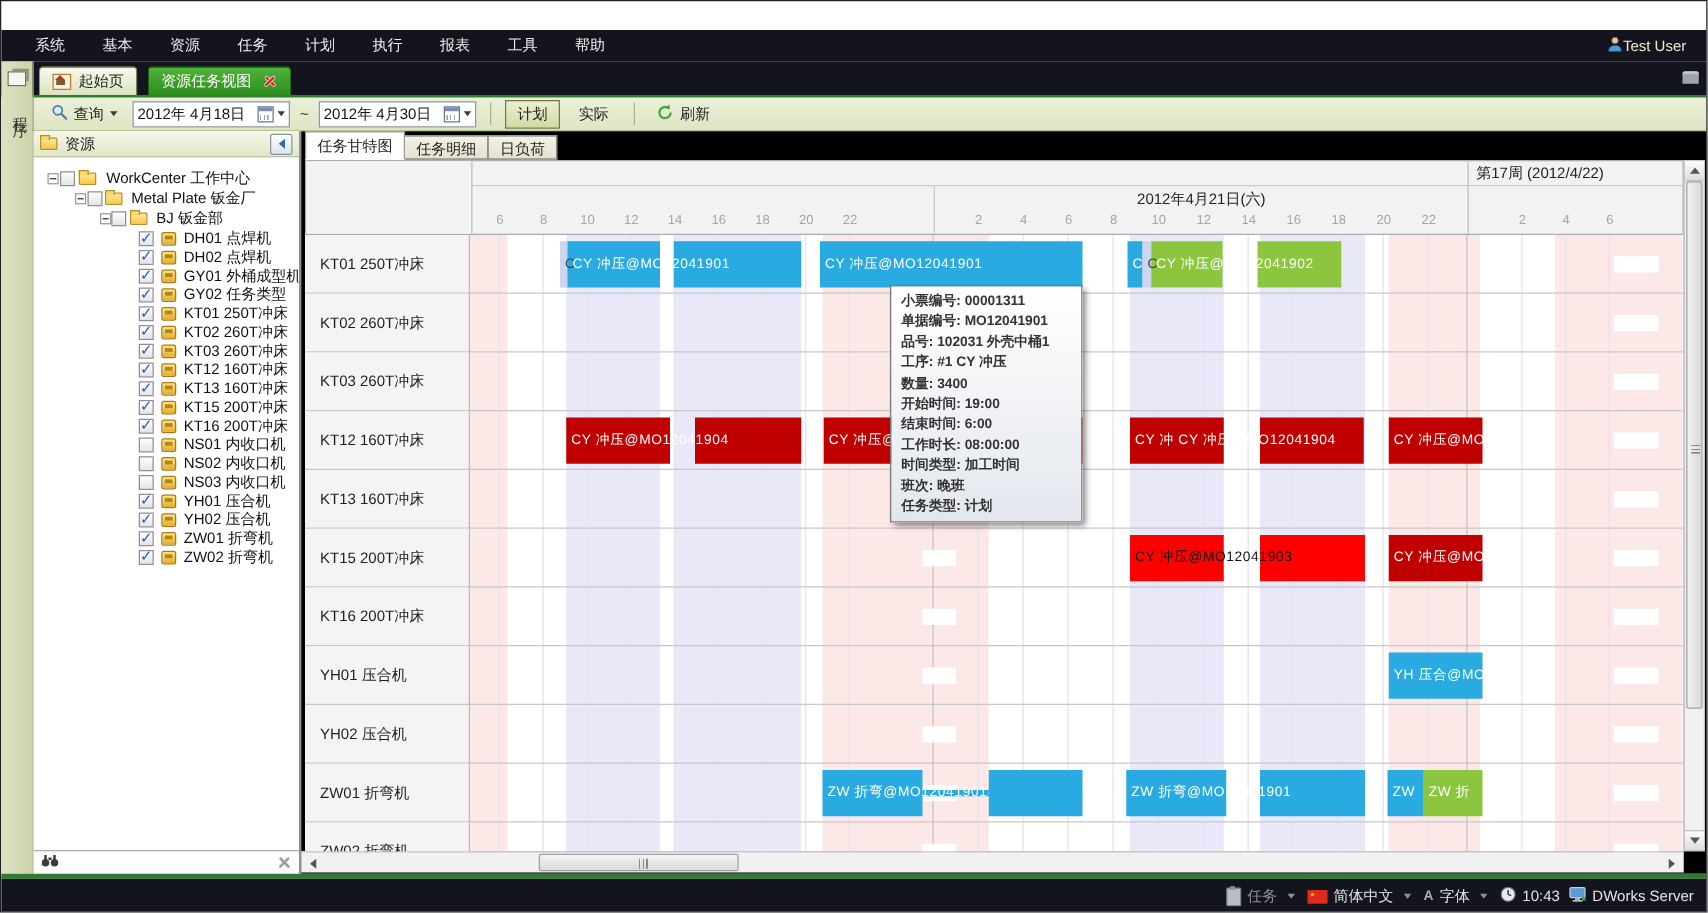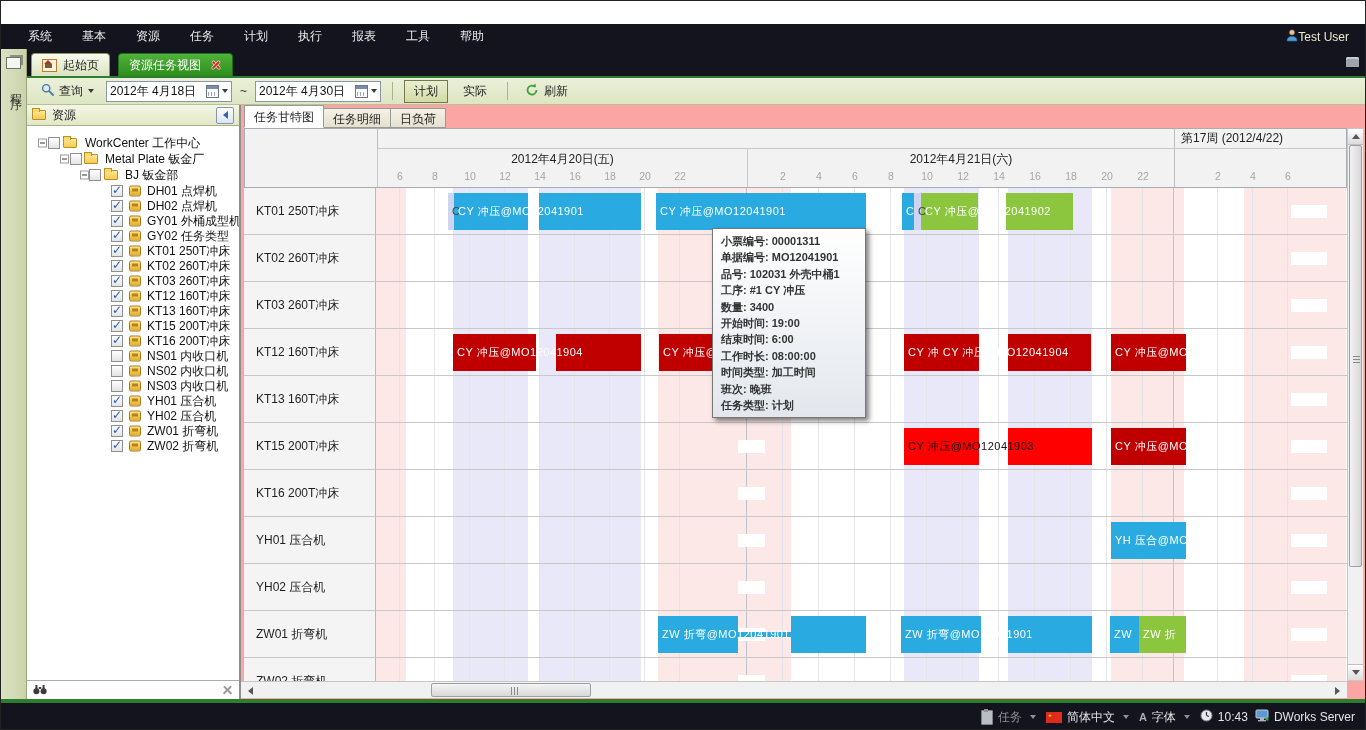--- a/index.html
+++ b/index.html
@@ -74,21 +74,21 @@
   .ficon::before{content:"";position:absolute;left:-1px;top:-3px;width:6px;height:3px;background:#F7D96A;border:1px solid #B98F2C;border-bottom:none;}
   .micon{width:12px;height:11px;background:linear-gradient(#FFE27A,#E2AE2B);border:1px solid #A8791B;border-radius:2px;box-sizing:border-box;}
   .micon::before{content:"";position:absolute;left:2px;top:2px;width:6px;height:3px;background:#B5831E;}
   .tlabel{font-size:12px;}
   .panel-search{height:18px;border-top:1px solid #ABABAB;background:#FDFDFD;display:flex;align-items:center;padding:0 6px;flex:none;}
   .gray-x{position:relative;width:11px;height:11px;margin-left:auto;}
   .gray-x::before,.gray-x::after{content:"";position:absolute;left:0;top:4.4px;width:11px;height:2.4px;background:#9B9B9B;border-radius:1px;}
   .gray-x::before{transform:rotate(45deg);} .gray-x::after{transform:rotate(-45deg);}
 
   
-  .main{position:absolute;left:240px;top:104px;width:1126px;height:594px;background:#fca5a5;}
+  .main{position:absolute;left:240px;top:104px;width:1126px;height:594px;background:#000000;}
   .view-tabs{position:absolute;left:3px;top:0;height:23px;display:flex;align-items:flex-end;}
   .vtab{height:20px;line-height:20px;padding:0 9px;font-size:12px;color:#222;border:1px solid #9A9A9A;background:linear-gradient(#F4F1E6,#E5E1CE);margin-right:-1px;box-sizing:border-box;}
   .vtab.active{background:#fff;height:23px;line-height:22px;border-bottom:1px solid #fff;z-index:2;position:relative;}
 
   .gantt-header{position:absolute;left:3px;top:23px;width:1103px;height:60px;background:#F2F2F2;border:1px solid #A7ADB4;box-sizing:border-box;font-size:12px;color:#222;}
   .gh-rowlabel{position:absolute;left:0;top:0;width:132px;height:58px;border-right:1px solid #BDBDBD;background:#F2F2F2;}
   .gh-topline{position:absolute;left:0;top:19px;width:100%;height:1px;background:#C9C9C9;}
   .week-cell{position:absolute;left:929px;top:0;width:172px;height:19px;border-left:1px solid #BDBDBD;line-height:19px;padding-left:6px;box-sizing:border-box;}
   .day-cell{position:absolute;top:20px;height:38px;border-left:1px solid #C9C9C9;box-sizing:border-box;}
   .day-label{text-align:center;margin-top:2px;}
@@ -357,23 +357,20 @@
     <div class="view-tabs" id="view-tabs">
         <div class="vtab active">任务甘特图</div>
         <div class="vtab">任务明细</div>
         <div class="vtab">日负荷</div>
       </div>
     <div class="gantt-header" id="gantt-header">
         <div class="gh-topline"></div>
            <div class="gh-rowlabel"></div>
            <div class="week-cell">第17周 (2012/4/22)</div>
            <div class="week-lower"></div>
-        <div class="day-cell" style="left:132px;width:370px">
-            <div class="day-label">2012年4月20日(五)</div>
-        </div>
         <span class="tick" style="left:155px">6</span>
         <span class="tick" style="left:190px">8</span>
         <span class="tick" style="left:225px">10</span>
         <span class="tick" style="left:260px">12</span>
         <span class="tick" style="left:295px">14</span>
         <span class="tick" style="left:330px">16</span>
         <span class="tick" style="left:365px">18</span>
         <span class="tick" style="left:400px">20</span>
         <span class="tick" style="left:435px">22</span>
         <div class="day-cell" style="left:502px;width:427px">

